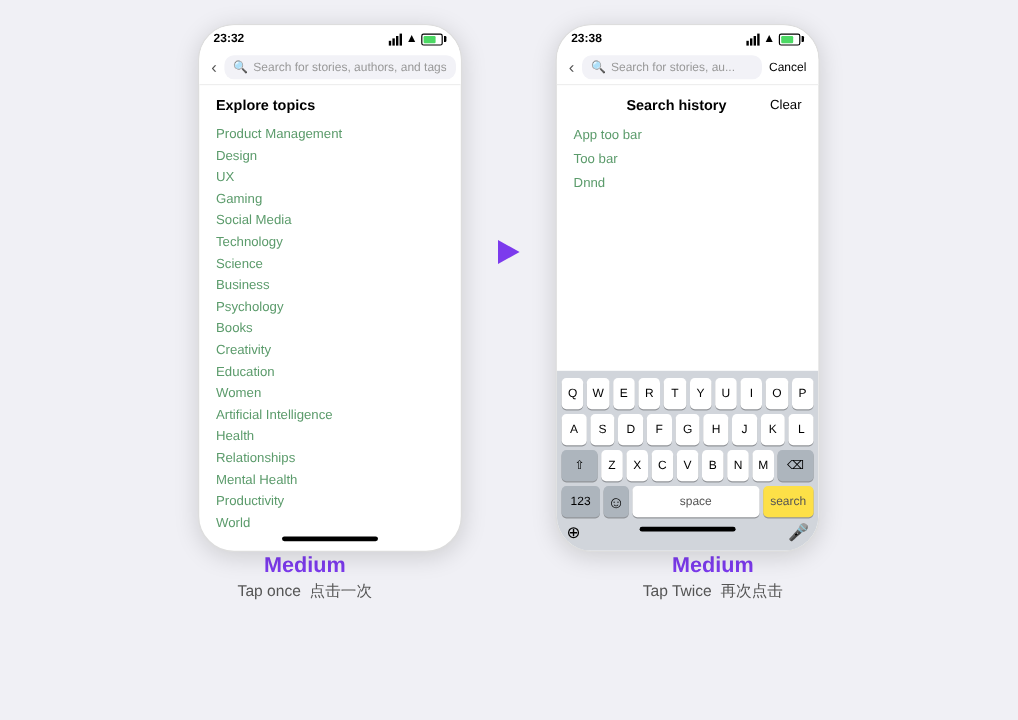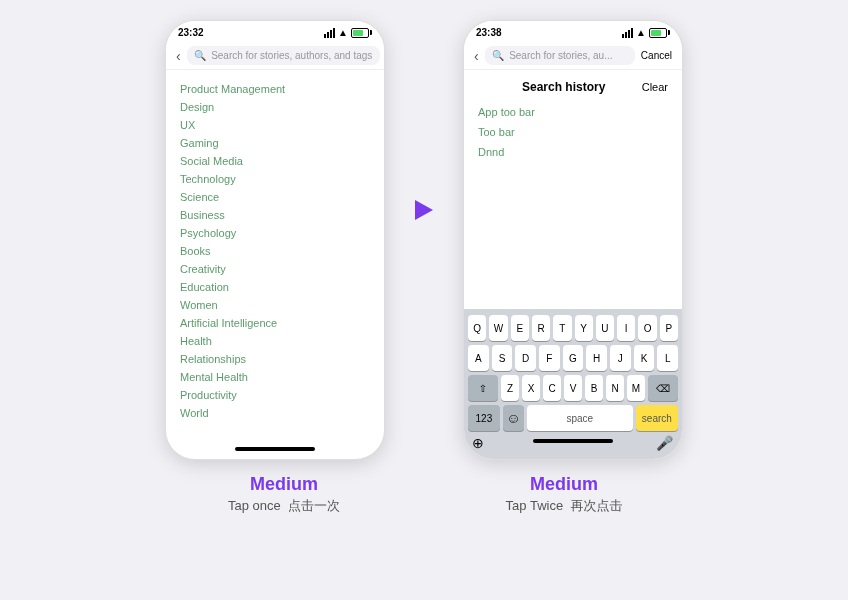--- a/index.html
+++ b/index.html
@@ -275,22 +275,23 @@
       background: #fde047;
       font-size: 10px;
       color: #555;
     }
 
     
     .labels-row {
       display: flex;
       align-items: center;
       justify-content: center;
+      gap: 30px;
       width: 100%;
-      margin-top: 14px;
+      margin-top: 1px;
     }
 
     .label-group {
       display: flex;
       flex-direction: column;
       align-items: center;
       width: 220px;
     }
 
     .label-app {
@@ -333,20 +334,21 @@
 
     <div class="nav-bar">
       <span class="back-arrow">‹</span>
       <div class="search-bar">
         <span class="search-icon">🔍</span>
         <span class="search-placeholder">Search for stories, authors, and tags</span>
       </div>
     </div>
 
     <div class="explore-section">
+      <div class="explore-title">Explore topics</div>
       <div id="topics-list">
           <div class="topic-item">Product Management</div>
           <div class="topic-item">Design</div>
           <div class="topic-item">UX</div>
           <div class="topic-item">Gaming</div>
           <div class="topic-item">Social Media</div>
           <div class="topic-item">Technology</div>
           <div class="topic-item">Science</div>
           <div class="topic-item">Business</div>
           <div class="topic-item">Psychology</div>

